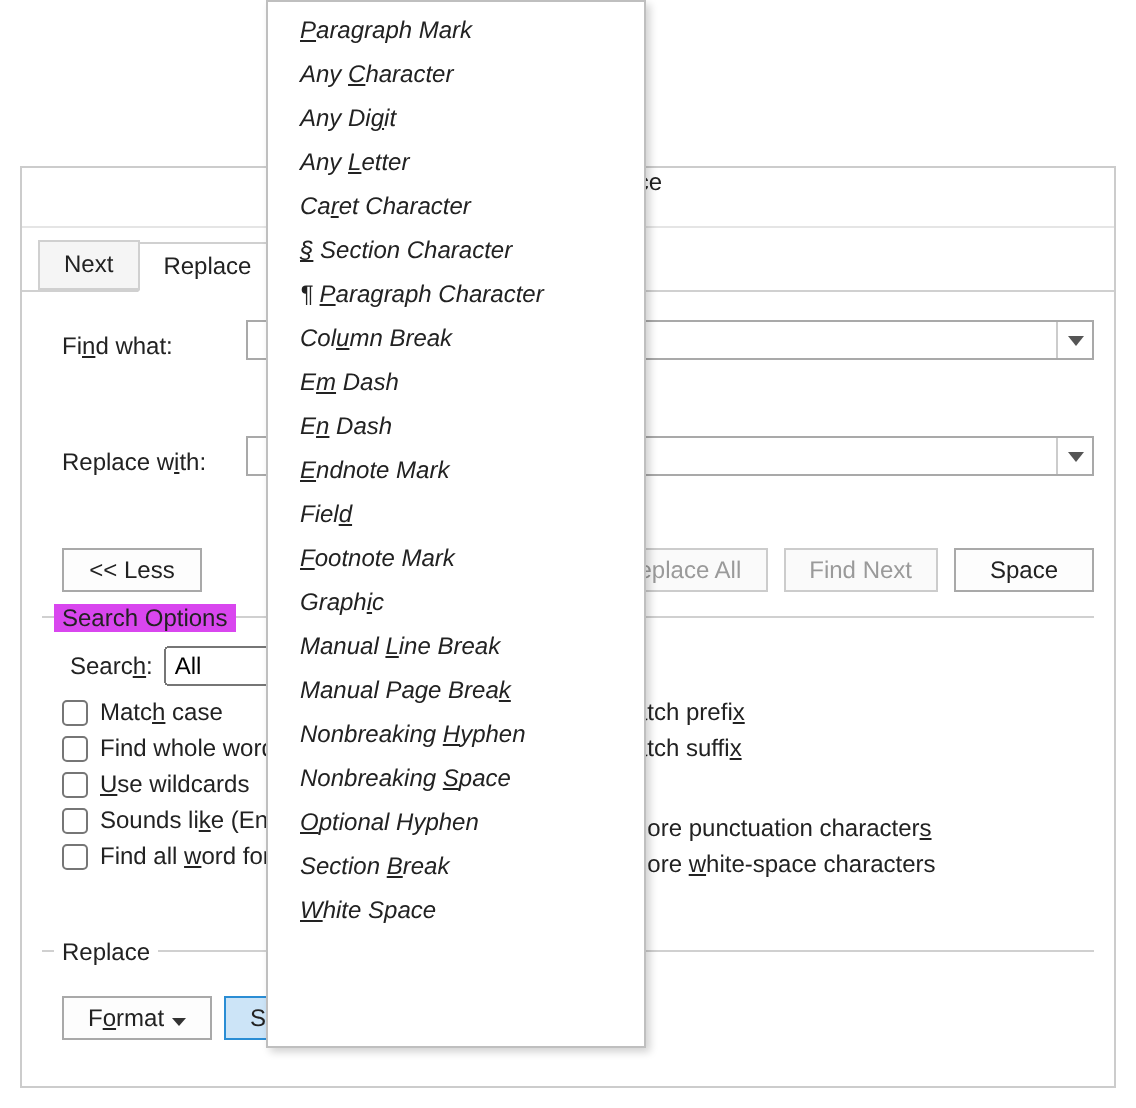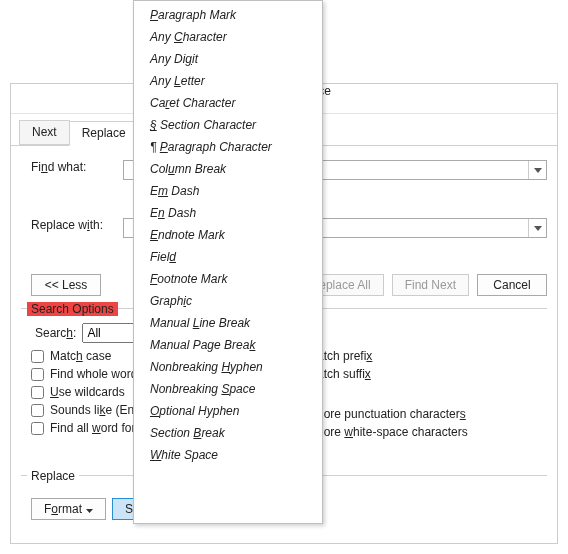--- a/index.html
+++ b/index.html
@@ -48,21 +48,21 @@
   padding: 4px 12px 5px 12px;
   border: 1px solid #d0d0d0;
   background: #fff;
   margin-right: -1px;
   position: relative;
 }
 .tab.inactive { background: #f5f5f5; border-bottom: 1px solid #d0d0d0; }
 .tab.active { border-bottom: 1px solid #fff; top: 1px; }
 .field-row {
   display: flex;
-  align-items: flex-start;
+  align-items: flex-end;
   padding: 8px 10px 4px 20px;
 }
 .field-row .lbl { width: 92px; }
 .field-row .combo {
   flex: 1; height: 20px; border: 1px solid #a9a9a9; background: #fff;
   display: flex; align-items: center;
 }
 .field-row .combo .text-area { flex:1; height:100%; }
 .field-row .combo .arrow {
   width: 18px; height: 100%; border-left: 1px solid #ccc;
@@ -79,21 +79,21 @@
 }
 .btn.disabled { color: #9a9a9a; border-color: #ccc; background: #fafafa; }
 .btn.active { background: #cce4f7; border-color: #2a8dd4; }
 .fieldset {
   margin: 4px 10px 0 10px;
   border: none;
   border-top: 1px solid #d0d0d0;
   padding: 8px 6px 4px 6px;
 }
 .fieldset .legend {
-  position: relative; top: -15px; background: #ef4444; padding: 0 4px;
+  position: relative; top: -15px; background: #d946ef; padding: 0 4px;
   display: inline-block;
 }
 .search-row { display: flex; align-items: center; gap: 6px; margin: -8px 0 6px 8px;}
 .search-row select {
   height: 20px; font-size: 12px; width: 88px;
 }
 .cols { display: flex; }
 .cols .col { flex: 1; display: flex; flex-direction: column; gap: 4px; padding: 0 4px; }
 .chk { display: flex; align-items: center; gap: 6px; }
 .chk input { margin: 0; }
@@ -172,21 +172,21 @@
     <div class="btn disabled">
         <span>Replace</span>
       </div>
     <div class="btn disabled">
         <span>Replace All</span>
       </div>
     <div class="btn disabled">
         <span>Find Next</span>
       </div>
     <div class="btn">
-        <span>Cancel</span>
+        <span>Space</span>
       </div>
   </div>
 
   <div class="fieldset">
     <span class="legend">Search Options</span>
     <div class="search-row">
       <span>Searc<u>h</u>:</span>
       <select>
         <option>All</option>
       </select>

